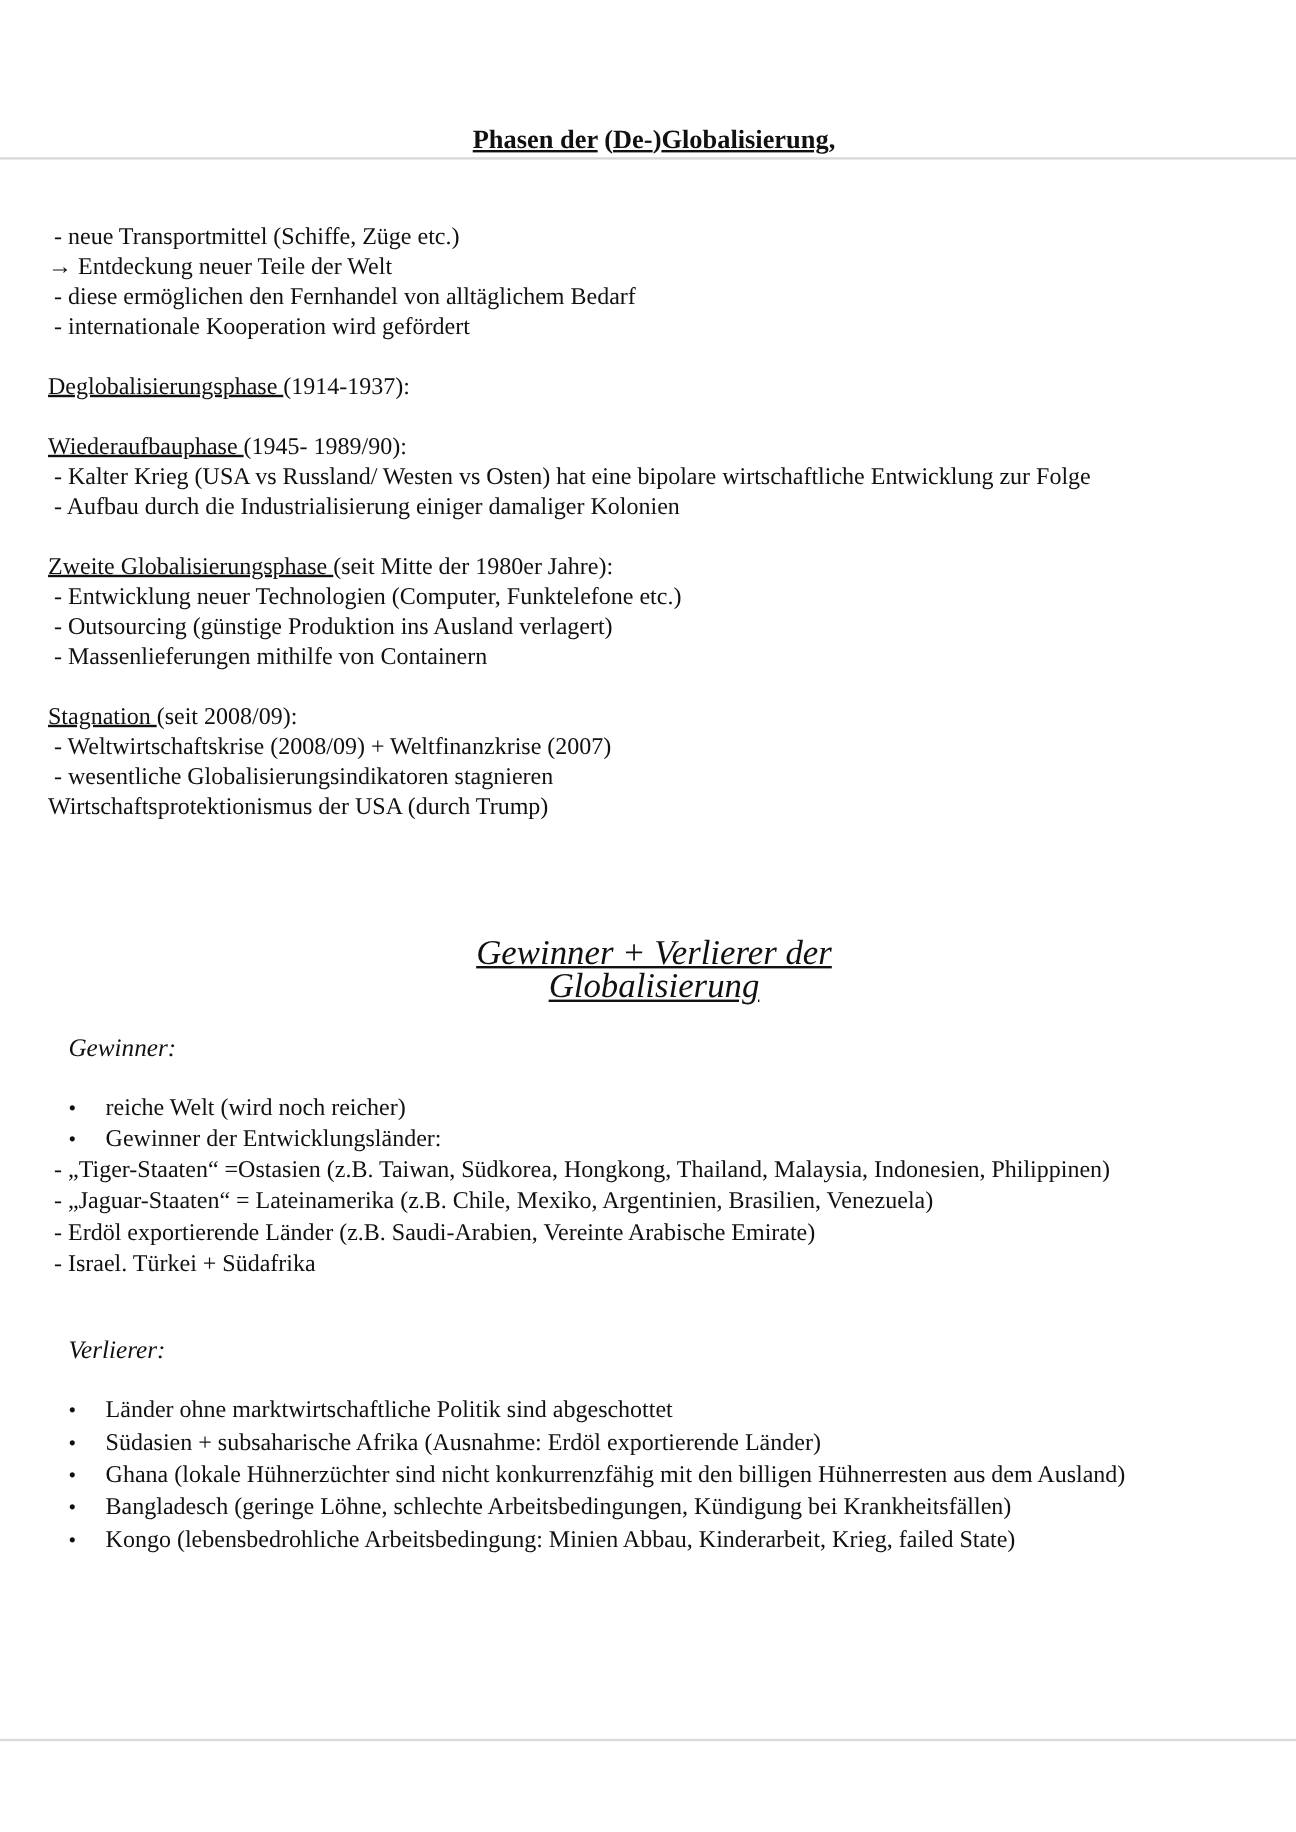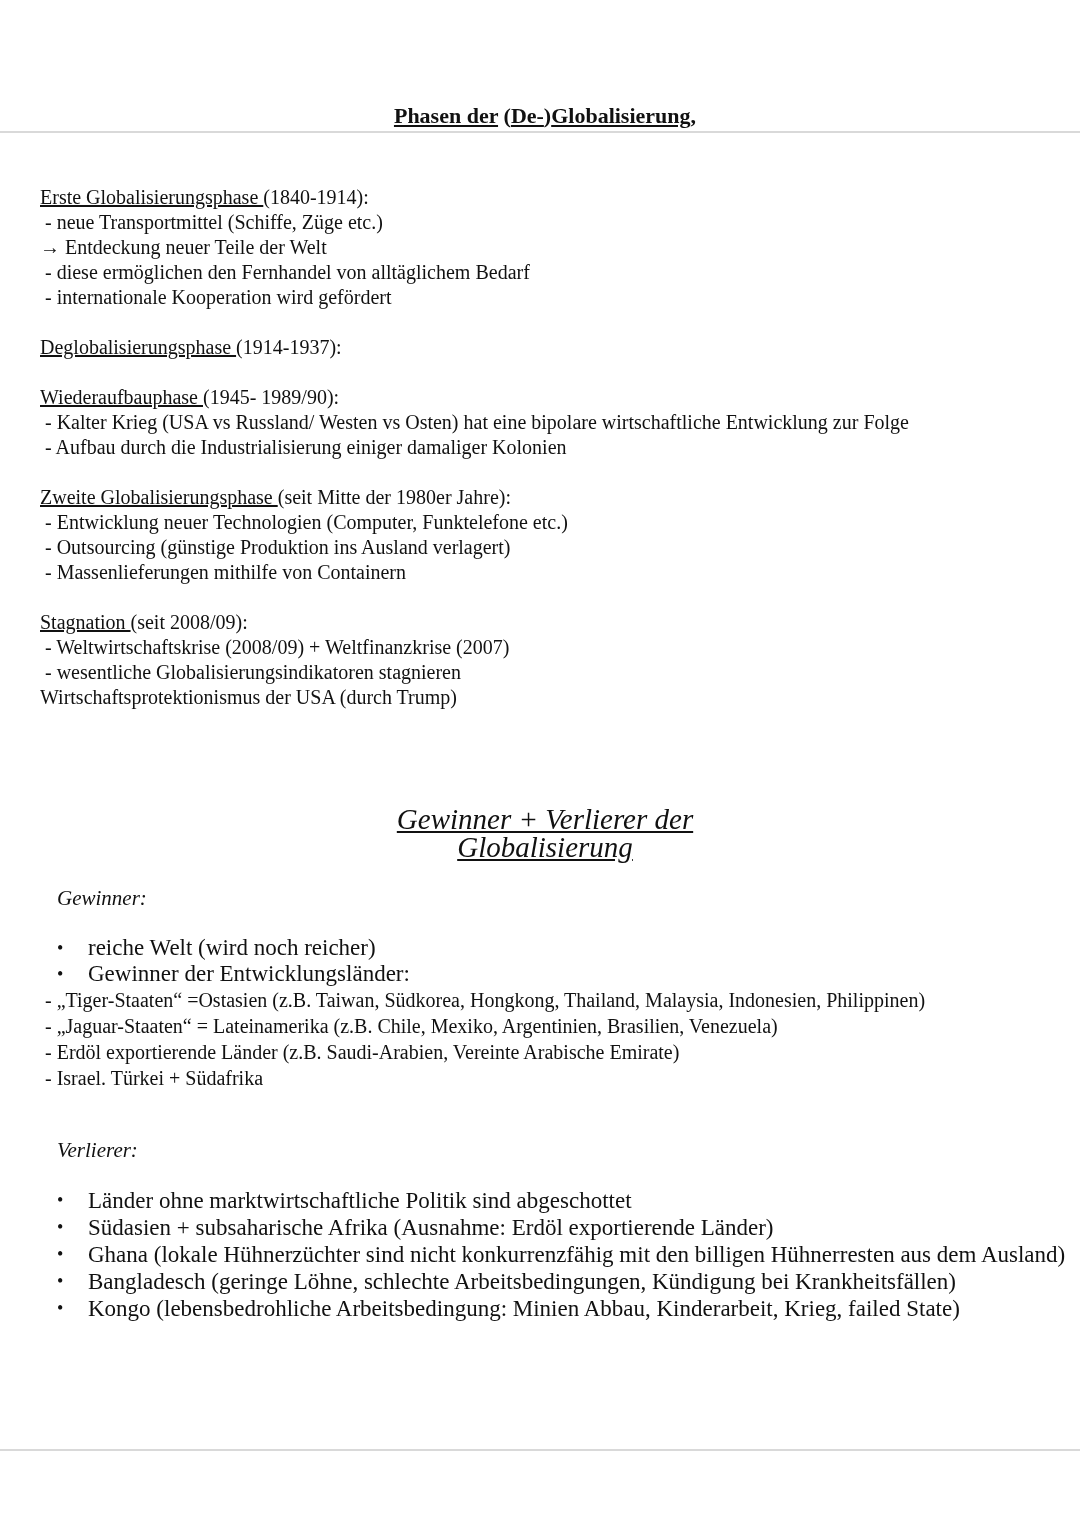--- a/index.html
+++ b/index.html
@@ -73,21 +73,21 @@
 
   ul.bullets {
     list-style: none;
     margin: 24px 0 0 0;
     padding: 0;
   }
   ul.bullets li {
     position: relative;
     margin: 0;
     padding-left: 48px;
-    font-size: 23px;
+    font-size: 20px;
     white-space: pre;
   }
   ul.bullets li::before {
     content: "\2022";
     position: absolute;
     left: 17px;
     font-size: 18px;
   }
   ul.winners-list li { line-height: 26px; }
   ul.losers-list li { line-height: 27px; }
@@ -99,21 +99,20 @@
 <body>
 
 <div class="page-rule rule-top"></div>
 <div class="page-rule rule-bottom"></div>
 
 <div class="content">
 
   <h1 class="doc-title"><span class="u">Phasen der</span><span> (</span><span class="u">De-</span><span>)</span><span class="u">Globalisierung</span><span>,</span></h1>
 
   <div class="section section-first">
-    <p class="line"><span class="u">Erste Globalisierungsphase </span><span>(1840-1914):</span></p>
     <p class="line"> - neue Transportmittel (Schiffe, Züge etc.)</p>
     <p class="line">→ Entdeckung neuer Teile der Welt</p>
     <p class="line"> - diese ermöglichen den Fernhandel von alltäglichem Bedarf</p>
     <p class="line"> - internationale Kooperation wird gefördert</p>
   </div>
 
   <div class="section">
     <p class="line"><span class="u">Deglobalisierungsphase </span><span>(1914-1937):</span></p>
   </div>
 

